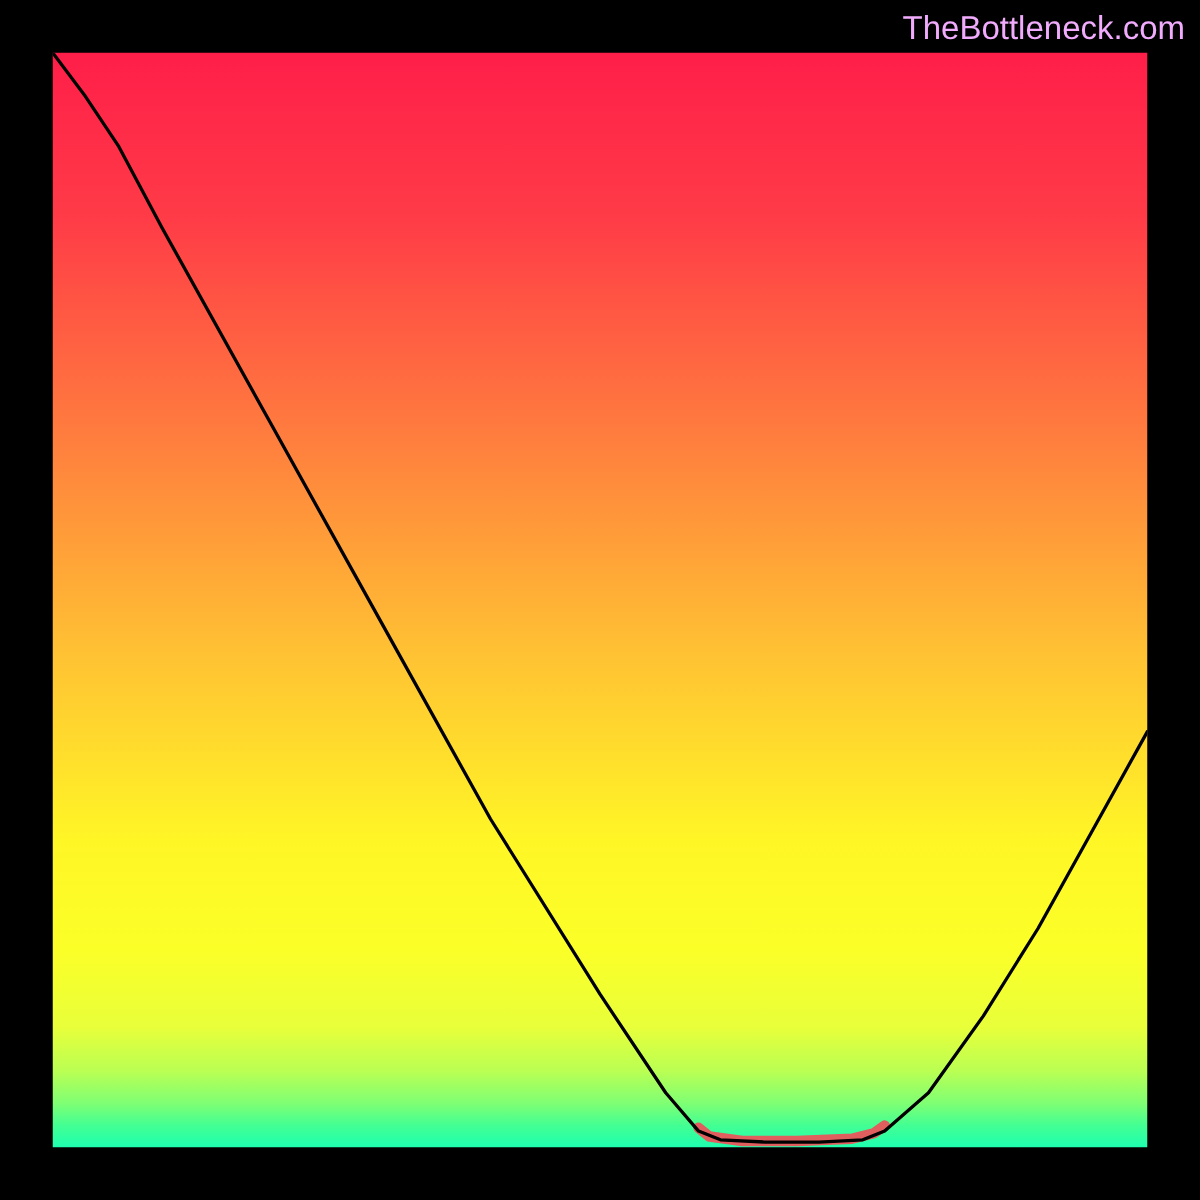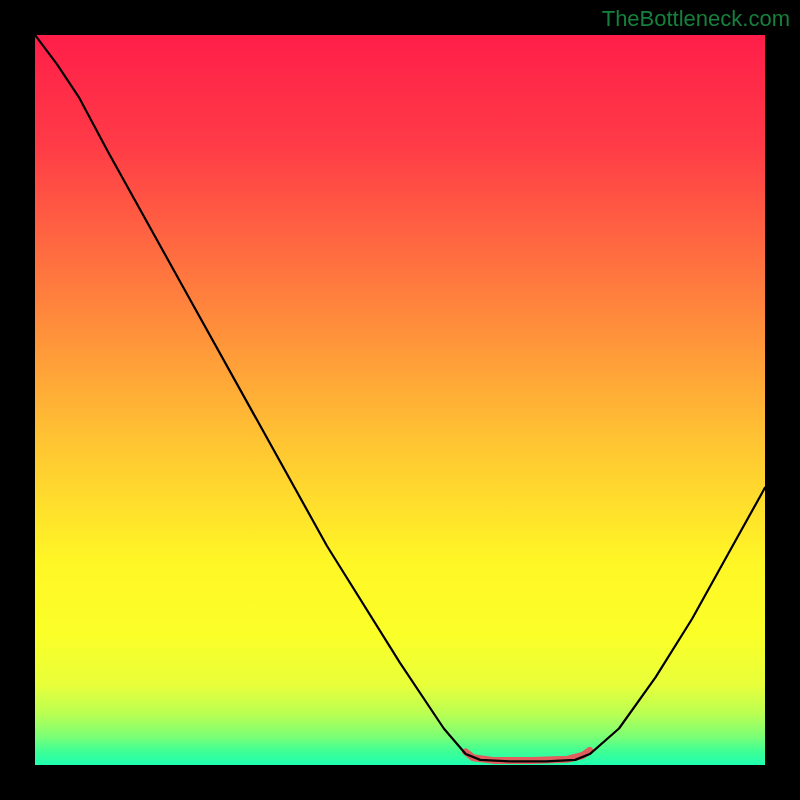--- a/index.html
+++ b/index.html
@@ -8,21 +8,21 @@
     height: 800px;
     background: #000000;
     position: relative;
     overflow: hidden;
     font-family: Arial, sans-serif;
   }
   .watermark {
     position: absolute;
     top: 6px;
     right: 10px;
-    color: #15803d;
+    color: #f0abfc;
     font-size: 22px;
     font-weight: 500;
     z-index: 10;
   }
   .plot-area {
     position: absolute;
     left: 35px;
     top: 35px;
     width: 730px;
     height: 730px;

